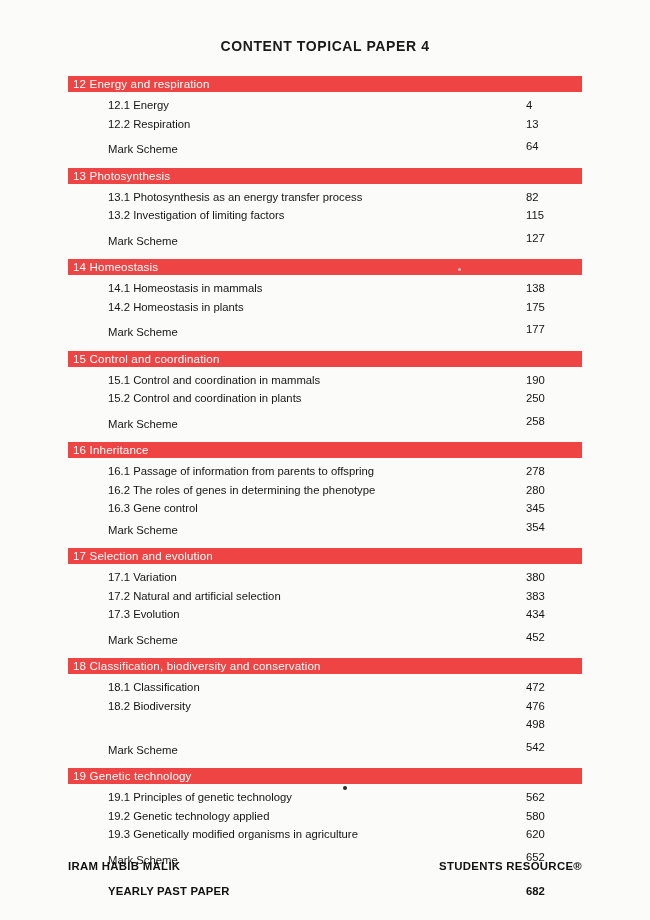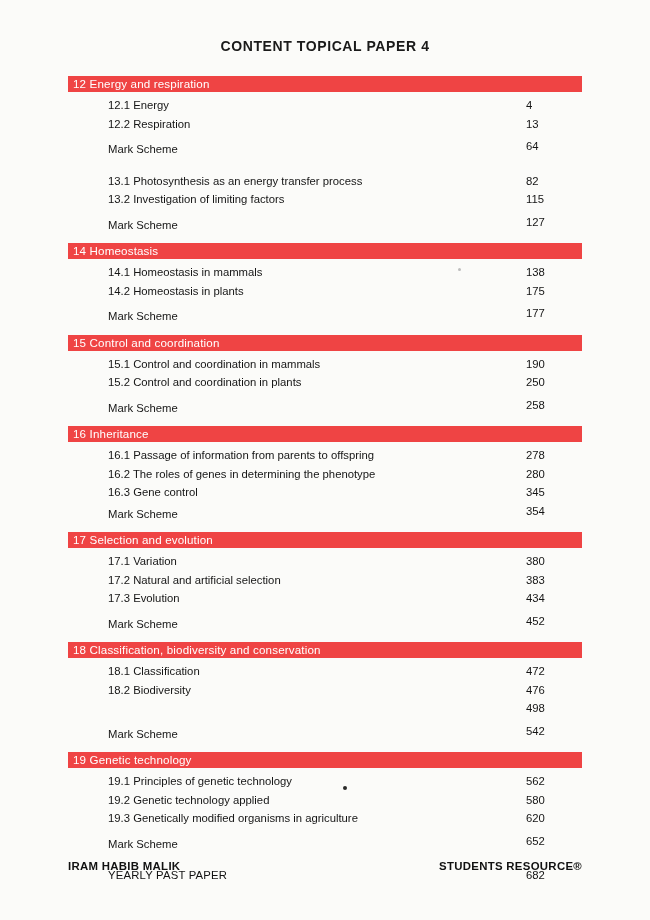--- a/index.html
+++ b/index.html
@@ -80,20 +80,21 @@
   }
   .entry.gap {
     margin-top: 4px;
   }
   .yearly {
     display: flex;
     align-items: flex-start;
     font-size: 11.3px;
     line-height: 18.5px;
     margin-top: 13px;
+    font-weight: bold;
   }
   .yearly .label {
     padding-left: 40px;
     letter-spacing: 0.2px;
   }
   .yearly .filler { flex: 1 1 auto; }
   .yearly .page-no { width: 56px; padding-left: 6px; }
   .footer {
     position: absolute;
     left: 68px;
@@ -136,20 +137,21 @@
         </div>
         <div class="entry mark gap">
           <span class="label">Mark Scheme</span>
           <span class="filler"></span>
           <span class="page-no">64</span>
         </div>
       </div>
     </div>
 
     <div class="chapter">
+      <div class="chapter-bar">13 Photosynthesis</div>
       <div class="entries">
         <div class="entry">
           <span class="label">13.1 Photosynthesis as an energy transfer process</span>
           <span class="filler"></span>
           <span class="page-no">82</span>
         </div>
         <div class="entry">
           <span class="label">13.2 Investigation of limiting factors</span>
           <span class="filler"></span>
           <span class="page-no">115</span>

